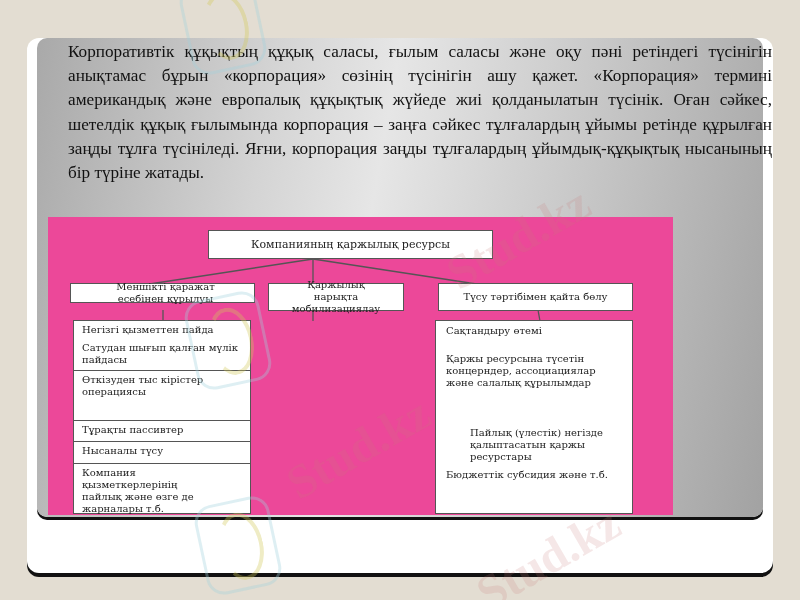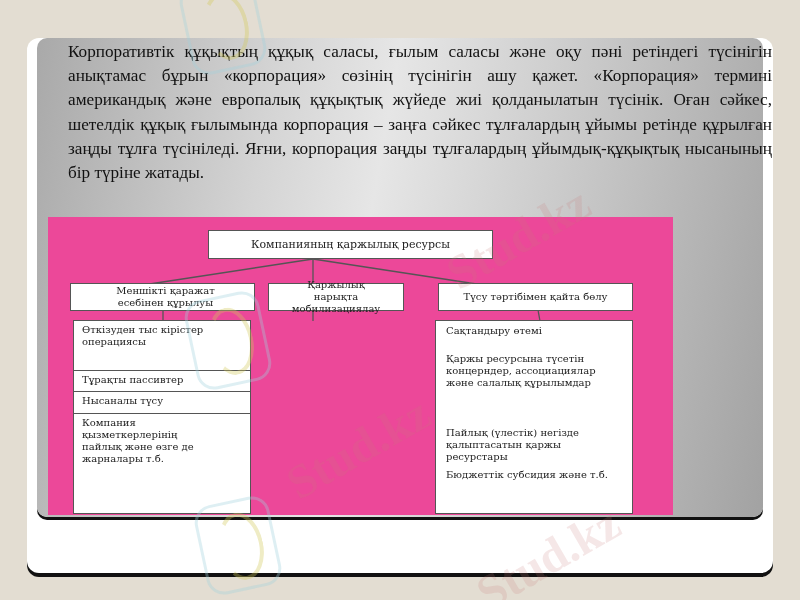--- a/index.html
+++ b/index.html
@@ -61,50 +61,54 @@
       <line x1="115" y1="93" x2="115" y2="104"></line>
       <line x1="265" y1="93" x2="265" y2="104"></line>
       <line x1="490" y1="93" x2="492" y2="104"></line>
     </g>
   </svg>
 
   <div class="box center" style="left:160px; top:13px; width:285px; height:29px; font-size:11px;">
     <span>Компанияның қаржылық ресурсы</span>
   </div>
 
-  <div class="box center" style="left:22px; top:66px; width:185px; height:28px;padding-left:6px;">
+  <div class="box center" style="left:22px; top:66px; width:185px; height:20px;padding-left:6px;">
     <span style="padding:0 30px;">Меншікті қаражат есебінен құрылуы</span>
   </div>
   <div class="box center" style="left:220px; top:66px; width:136px; height:28px;">
     <span style="padding:0 18px;">Қаржылық нарықта мобилизациялау</span>
   </div>
   <div class="box center" style="left:390px; top:66px; width:195px; height:28px;">
     <span>Түсу тәртібімен қайта бөлу</span>
   </div>
 
   <div class="box" style="left:25px; top:103px; width:178px; height:194px;">
+    <div class="cell" style="height:50px;">
+      <div style="margin-bottom:6px;">Негізгі қызметтен пайда</div>
+      <div>Сатудан шығып қалған мүлік пайдасы</div>
+    </div>
     <div class="cell" style="height:50px;">
       <div style="margin-bottom:12px;">Өткізуден тыс кірістер операциясы</div>
     </div>
     <div class="cell" style="height:21px;">
       <div>Тұрақты пассивтер</div>
     </div>
     <div class="cell" style="height:22px;">
       <div>Нысаналы түсу</div>
     </div>
     <div class="cell" style="height:48px; padding-right:30px;">
       <div>Компания қызметкерлерінің пайлық және өзге де жарналары т.б.</div>
     </div>
   </div>
 
 
   <div class="box" style="left:387px; top:103px; width:198px; height:194px; padding:4px 10px;">
     <div style="height:28px;">Сақтандыру өтемі</div>
     <div style="height:74px; padding-right:10px;">Қаржы ресурсына түсетін концерндер, ассоциациялар және салалық құрылымдар</div>
-    <div style="height:42px;">Пайлық (үлестік) негізде қалыптасатын қаржы ресурстары</div>
+    <div style="height:42px;margin-left:24px;">Пайлық (үлестік) негізде қалыптасатын қаржы ресурстары</div>
     <div>Бюджеттік субсидия және т.б.</div>
   </div>
 </div>
 
 <div class="wm-logo" style="left:185px; top:-20px;"></div>
 <div class="wm-logo" style="left:200px; top:500px;"></div>
 <div class="wm-logo" style="left:190px; top:295px;"></div>
 <div class="wm" style="left:440px; top:210px;">Stud.kz</div>
 <div class="wm" style="left:280px; top:420px;">Stud.kz</div>
 <div class="wm" style="left:470px; top:530px;">Stud.kz</div>

